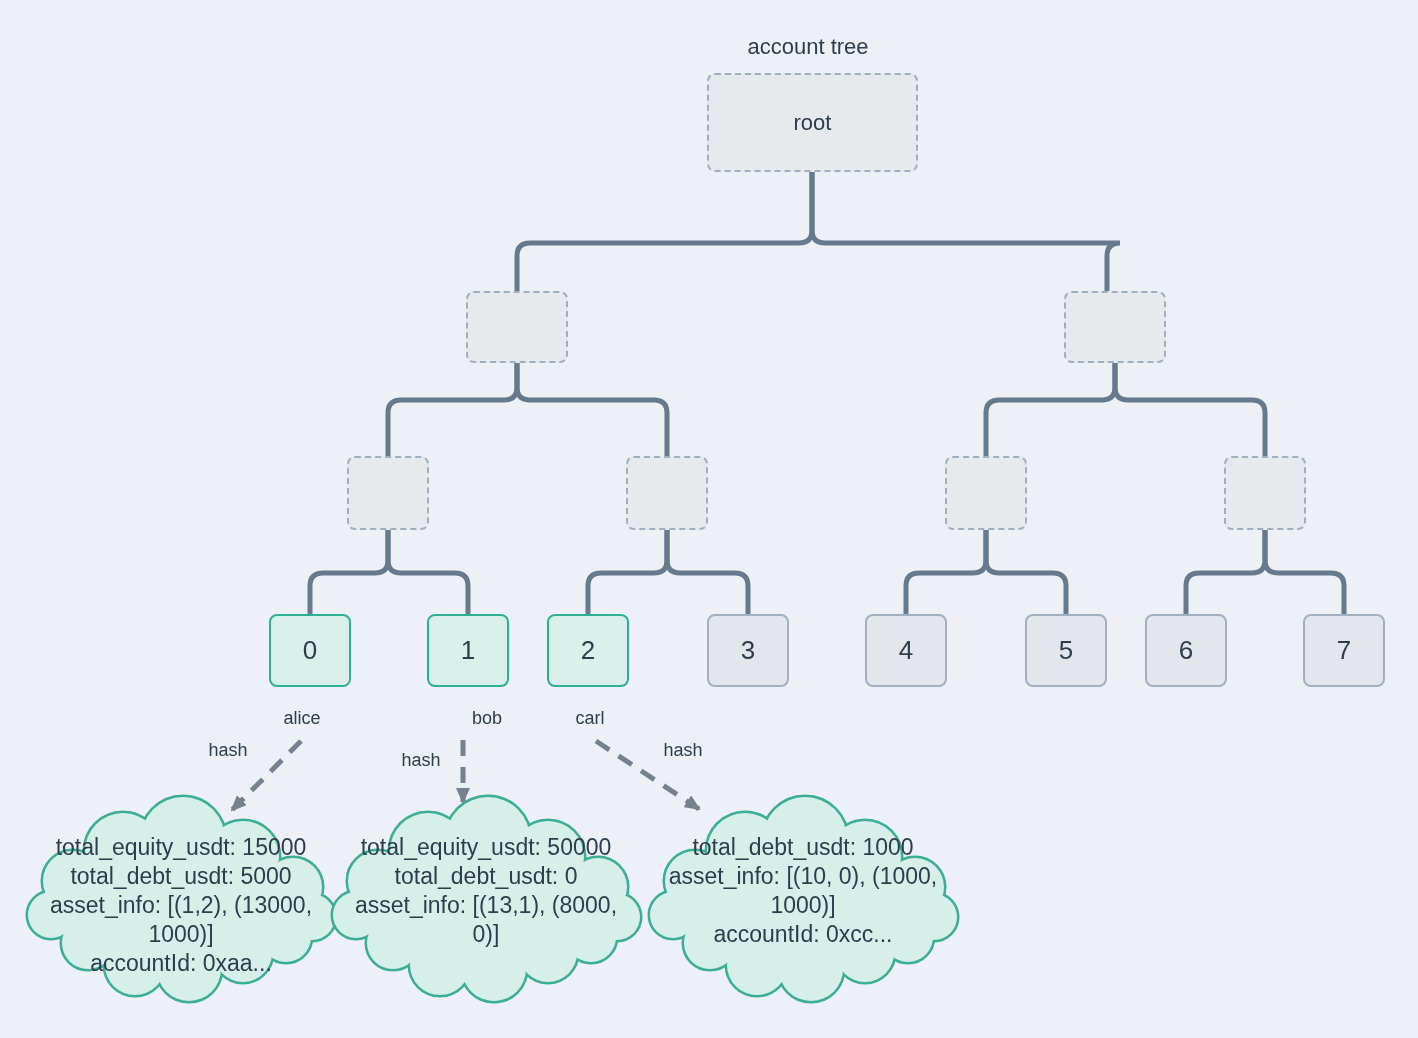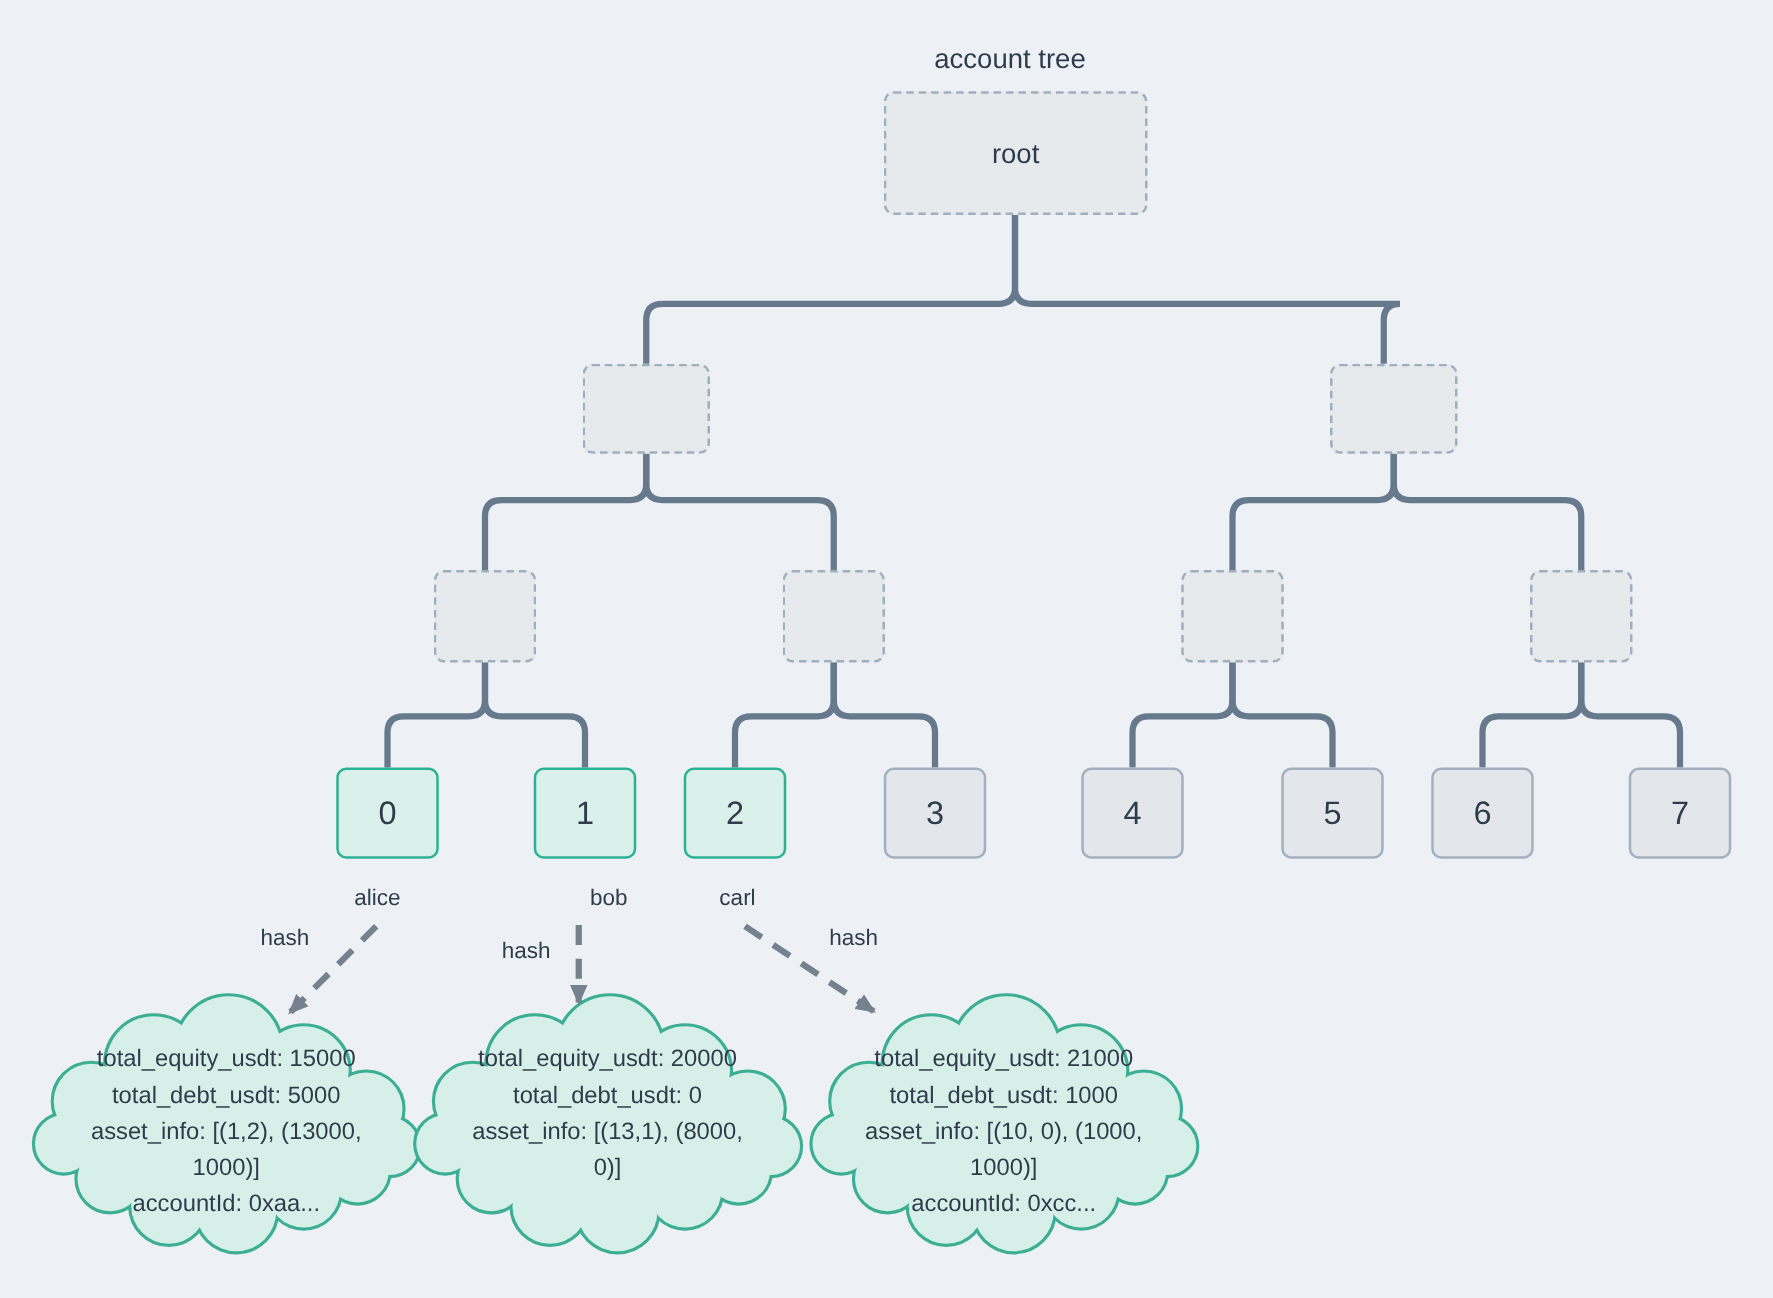--- a/index.html
+++ b/index.html
@@ -35,21 +35,21 @@
     font-size:26px;
   }
   .leaf.hl{background:var(--highlight-fill);border-color:var(--highlight-border);}
   .lbl{
     position:absolute;z-index:2;font-size:18px;white-space:nowrap;
     transform:translateX(-50%);
   }
   .title{position:absolute;z-index:2;font-size:22px;transform:translateX(-50%);}
   .cloud-text{
     position:absolute;z-index:2;width:300px;
-    font-size:19px;line-height:29px;text-align:center;
+    font-size:23px;line-height:29px;text-align:center;
   }
   .edge{fill:none;stroke:var(--connector);stroke-width:5;}
   .harrow{fill:none;stroke:var(--arrow);stroke-width:5;stroke-dasharray:16 11;}
 </style>
 </head>
 <body>
 
 <div class="stage">
 
   <svg id="scene" width="1418" height="1038" viewBox="0 0 1418 1038">
@@ -202,26 +202,25 @@
   <div class="lbl" style="left:683px;top:740px">hash</div>
 
   <div class="cloud-text" style="left:31px;top:833px">
     <div>total_equity_usdt: 15000</div>
     <div>total_debt_usdt: 5000</div>
     <div>asset_info: [(1,2), (13000,</div>
     <div>1000)]</div>
     <div>accountId: 0xaa...</div>
   </div>
   <div class="cloud-text" style="left:336px;top:833px">
-    <div>total_equity_usdt: 20000</div>
+    <div>total_equity_usdt: 50000</div>
     <div>total_debt_usdt: 0</div>
     <div>asset_info: [(13,1), (8000,</div>
     <div>0)]</div>
   </div>
   <div class="cloud-text" style="left:653px;top:833px">
-    <div>total_equity_usdt: 21000</div>
     <div>total_debt_usdt: 1000</div>
     <div>asset_info: [(10, 0), (1000,</div>
     <div>1000)]</div>
     <div>accountId: 0xcc...</div>
   </div>
 
 </div>
 
 </body></html>

